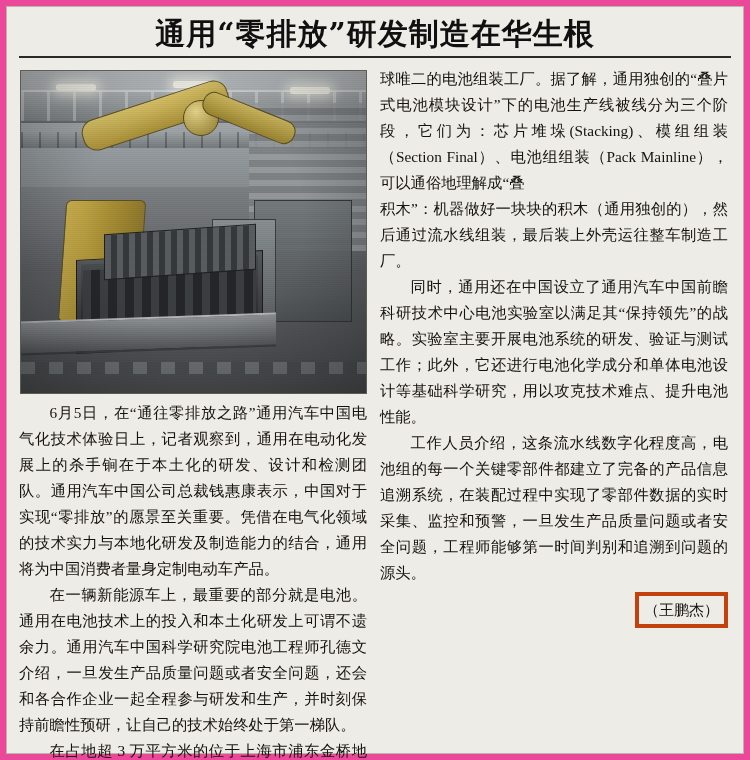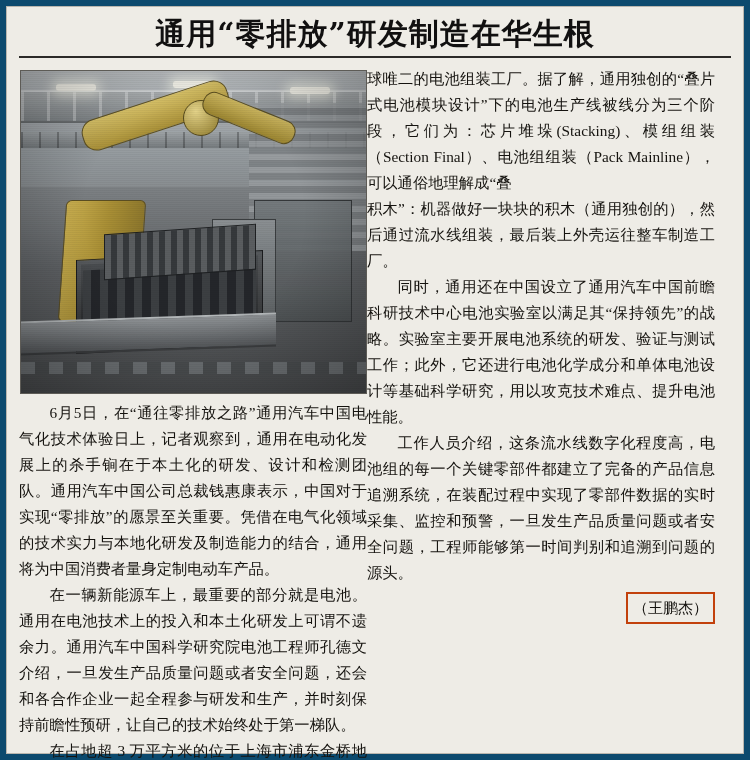--- a/index.html
+++ b/index.html
@@ -7,21 +7,21 @@
     padding: 0;
     background: #ffffff;
   }
   body {
     font-family: "Liberation Serif", "DejaVu Serif", serif;
   }
   .page {
     position: relative;
     width: 750px;
     height: 760px;
-    background: #0c4a6e;
+    background: #ec4899;
     overflow: hidden;
     box-sizing: border-box;
   }
   .paper {
     position: absolute;
     left: 6px;
     top: 6px;
     width: 738px;
     height: 748px;
     background: #eeece6;
@@ -52,21 +52,21 @@
     position: absolute;
     top: 0;
     width: 348px;
     font-size: 15.3px;
     line-height: 26px;
     color: #15130f;
     text-align: justify;
     text-justify: inter-ideograph;
   }
   .col-left { left: 0; }
-  .col-right { right: 16px; margin-left: 20px; }
+  .col-right { right: 3px; margin-left: 20px; }
   p {
     margin: 0;
     text-indent: 2em;
   }
   p.noindent { text-indent: 0; }
   .photo {
     float: right;
     width: 345px;
     height: 322px;
     margin: 4px 0 6px 8px;
@@ -187,21 +187,21 @@
   .ph-vignette {
     position: absolute; inset: 0;
     background: radial-gradient(ellipse at 50% 45%, rgba(0,0,0,0) 45%, rgba(0,0,0,.28) 100%);
   }
   .byline {
     text-align: right;
     margin-top: 6px;
     font-size: 15px;
   }
   .byline span {
-    border: 2px solid #c2410c;
+    border: 4px solid #c2410c;
     padding: 1px 5px;
     display: inline-block;
   }
 </style>
 </head>
 <body>
 
 <div class="page">
   <div class="paper">
 

